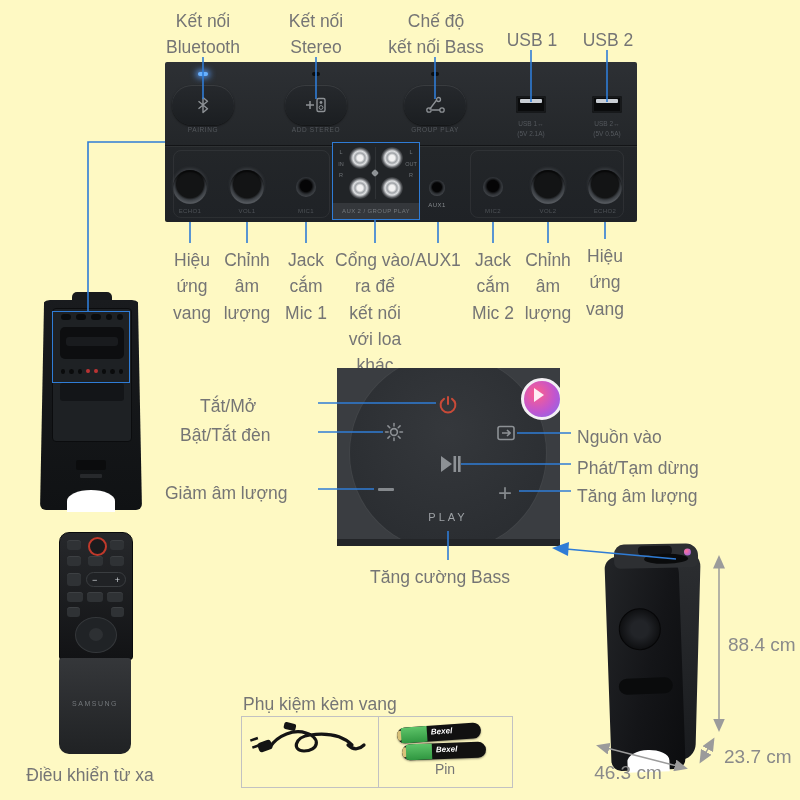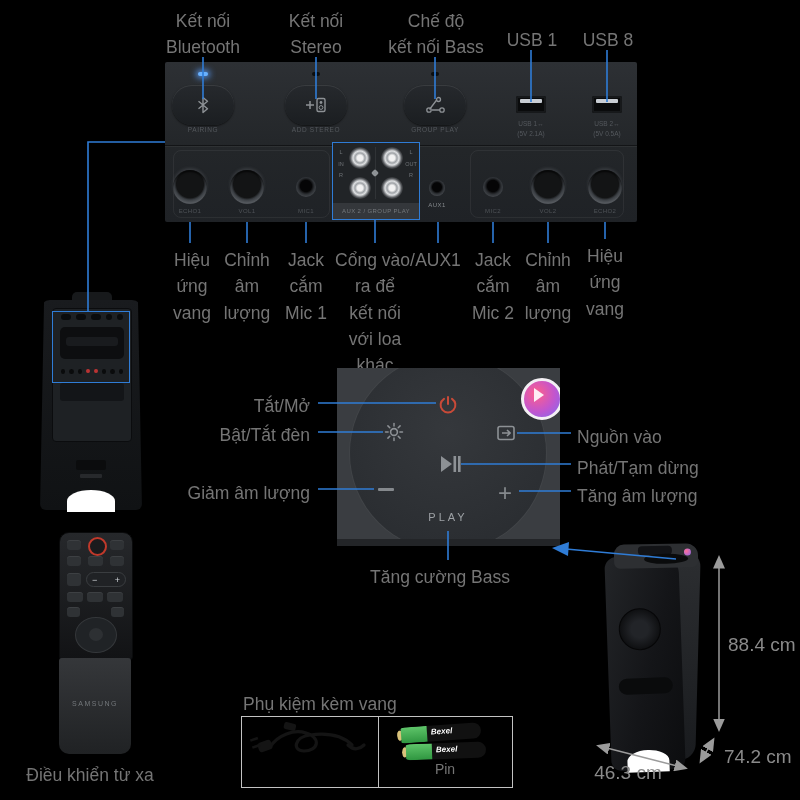--- a/index.html
+++ b/index.html
@@ -1,21 +1,21 @@
 <!DOCTYPE html>
 <html><head>
 <meta charset="utf-8">
 <style>
   html,body{margin:0;padding:0;background:#fff;}
-  #stage{position:relative;width:800px;height:800px;background:#000000;overflow:hidden;
+  #stage{position:relative;width:800px;height:800px;background:#fef9c3;overflow:hidden;
          font-family:"Liberation Sans",sans-serif;color:#757575;}
   .abs{position:absolute;}
   .lbl{position:absolute;font-size:17.5px;line-height:1.5;color:#757575;}
   .ctr{text-align:center;}
-  .rgt{text-align:right;}
+  .rgt{}
   .lines{white-space:pre-line;}
   
   #rear-panel{left:165px;top:62px;width:472px;height:160px;
     background:linear-gradient(#2d3034,#232629 55%,#1f2226);border-radius:2px;}
   .seam{position:absolute;left:0;top:83px;width:100%;height:1px;background:rgba(0,0,0,.45);box-shadow:0 1px 0 rgba(255,255,255,.05);}
   .pill-btn{position:absolute;top:23px;width:62px;height:40px;border-radius:21px;
     background:linear-gradient(#26292d,#1b1e21);box-shadow:inset 0 1px 0 rgba(255,255,255,.09),0 1px 2px rgba(0,0,0,.6);
     display:flex;align-items:center;justify-content:center;}
   .led{position:absolute;top:10px;height:4px;border-radius:2px;background:#0c0d0e;}
   .led.on{background:#69b1ff;box-shadow:0 0 6px 2px rgba(90,160,255,.85);}
@@ -76,21 +76,21 @@
 
 <div id="stage">
 
   <div class="lbl ctr lines" style="left:140px;top:8px;width:126px;">Kết nối
 Bluetooth</div>
   <div class="lbl ctr lines" style="left:256px;top:8px;width:120px;">Kết nối
 Stereo</div>
   <div class="lbl ctr lines" style="left:358px;top:8px;width:156px;">Chế độ
 kết nối Bass</div>
   <div class="lbl ctr lines" style="left:492px;top:27px;width:80px;">USB 1</div>
-  <div class="lbl ctr lines" style="left:568px;top:27px;width:80px;">USB 8</div>
+  <div class="lbl ctr lines" style="left:568px;top:27px;width:80px;">USB 2</div>
 
   <div id="rear-panel" class="abs">
     <div class="seam"></div>
 
     <div class="led on" style="left:33px;width:10px;"></div>
     <div class="led" style="left:147px;width:8px;"></div>
     <div class="led" style="left:266px;width:8px;"></div>
 
     <div class="pill-btn" style="left:7px;">
       <span>
@@ -348,21 +348,21 @@
       <div class="abs" style="left:16px;top:194px;width:42px;height:22px;background:#fff;border-radius:50% 50% 0 0;"></div>
     </div>
     <div class="abs" style="left:8px;top:0;width:84px;height:24px;background:#2d2f32;border-radius:10px 12px 6px 6px;transform:rotate(-1deg);">
       <div class="abs" style="left:24px;top:2px;width:34px;height:9px;background:#121316;border-radius:4px;"></div>
       <div class="abs" style="left:30px;top:10px;width:44px;height:10px;background:#0a0b0c;border-radius:50%;"></div>
       <div class="abs" style="left:70px;top:5px;width:7px;height:7px;border-radius:50%;background:radial-gradient(circle at 35% 35%,#ff6f9a,#8d66e8);"></div>
     </div>
   </div>
 
   <div class="dim-lbl" style="left:728px;top:634px;text-align:right;">88.4 cm</div>
-  <div class="dim-lbl" style="left:724px;top:746px;">74.2 cm</div>
+  <div class="dim-lbl" style="left:724px;top:746px;">23.7 cm</div>
   <div class="dim-lbl ctr" style="left:578px;top:762px;width:100px;">46.3 cm</div>
 
   <svg id="lines-layer" width="800" height="800" viewBox="0 0 800 800">
     <defs>
       <marker id="ga" markerWidth="9" markerHeight="8" refX="7" refY="4" orient="auto-start-reverse">
         <path d="M0 0 L9 4 L0 8 z" fill="#9b9b9b"></path>
       </marker>
     </defs>
     <g stroke="#2f7cd6" stroke-width="1.6" fill="none">
       <path d="M203 57 V99"></path>

